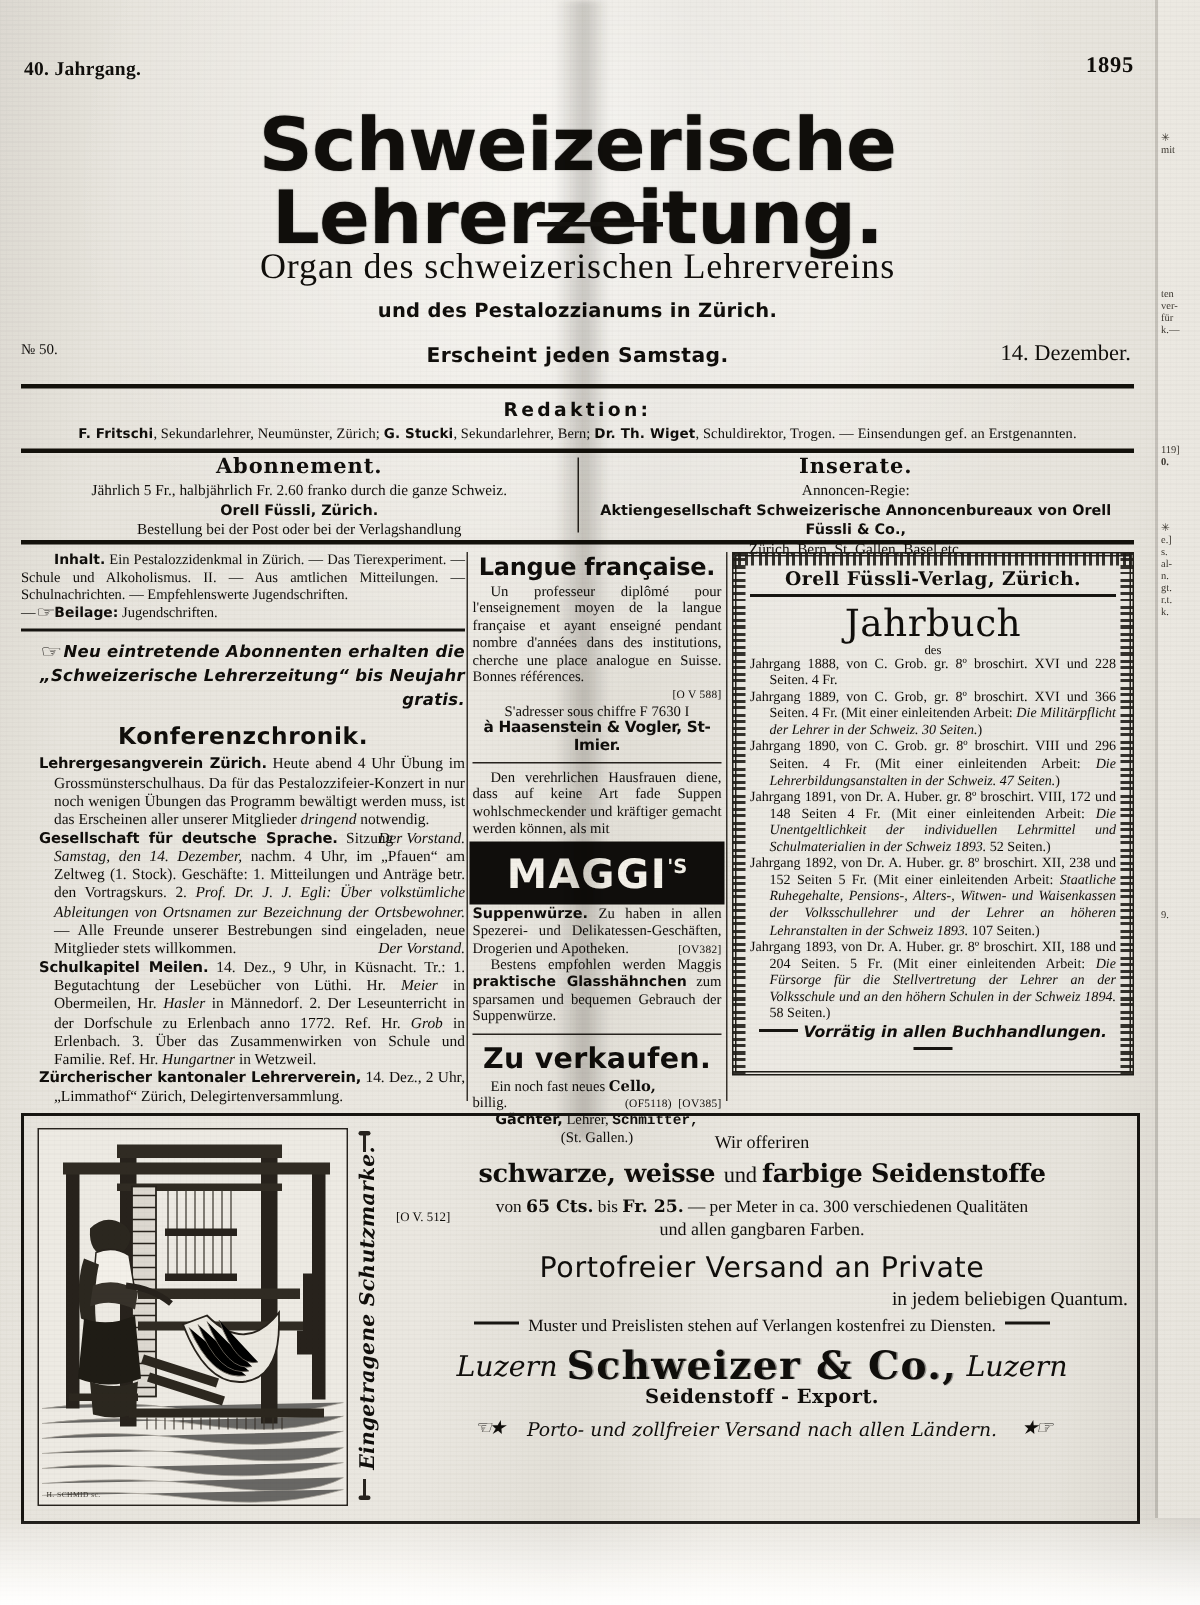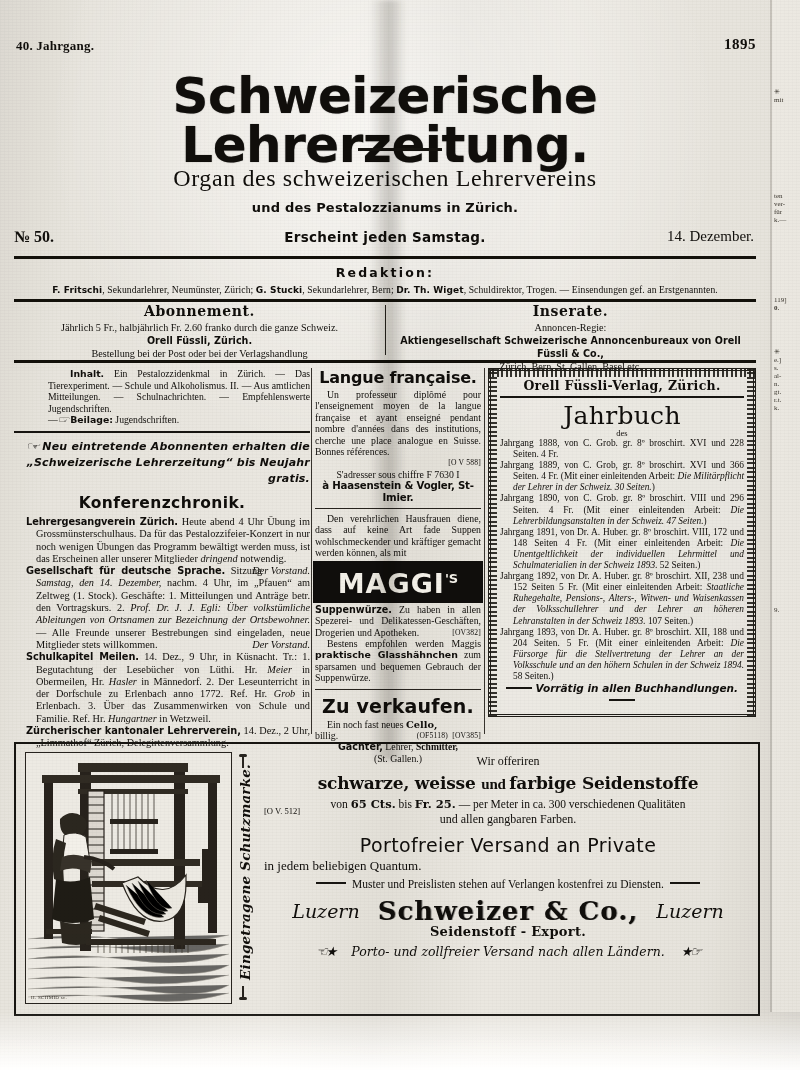--- a/index.html
+++ b/index.html
@@ -51,21 +51,21 @@
   .title-rule{position:absolute;top:148px;left:50%;margin-left:-42px;width:84px;height:3px;background:#191713;}
   .subtitle{
     position:absolute;top:165px;left:0;width:770px;text-align:center;
     font-size:24px;letter-spacing:.6px;
   }
   .subtitle2{
     position:absolute;top:200px;left:0;width:770px;text-align:center;
     font-family:"DejaVu Sans", sans-serif;font-weight:bold;font-size:13px;letter-spacing:.2px;
   }
   .issueline{position:absolute;top:228px;left:0;width:770px;height:20px;}
-  .issue-no{position:absolute;left:14px;top:0;font-weight:bold;font-size:16px;text-align:center;}
+  .issue-no{position:absolute;left:14px;top:0;font-weight:normal;font-size:10px;text-align:center;}
   .frequency{position:absolute;left:0;width:770px;text-align:center;top:1px;
     font-family:"DejaVu Sans", sans-serif;font-weight:bold;font-size:13.5px;letter-spacing:.3px;}
   .pubdate{position:absolute;right:16px;top:0;font-size:15px;}
 
   .rule-heavy{position:absolute;left:14px;width:742px;height:3px;background:#17150f;}
 
   .redaktion-h{position:absolute;top:265px;left:0;width:770px;text-align:center;
     font-family:"DejaVu Sans", sans-serif;font-weight:bold;font-size:12.5px;letter-spacing:2.2px;}
   .redaktion-l{position:absolute;top:284px;left:0;width:770px;text-align:center;font-size:9.6px;letter-spacing:.1px;}
   .redaktion-l b{font-family:"DejaVu Sans", sans-serif;font-size:9px;}
@@ -83,21 +83,21 @@
   
   .col{position:absolute;top:368px;}
   #colA{left:14px;width:296px;}
   #colB{left:315px;width:166px;}
   #colC{left:488px;width:268px;}
   .colrule{position:absolute;top:368px;width:1px;background:#3a3630;}
   #cr1{left:311px;height:366px;}
   #cr2{left:484px;height:366px;}
 
   
-  .inhalt{font-size:9.7px;line-height:11.6px;text-align:justify;margin-left:34px;}
+  .inhalt{font-size:9.7px;line-height:11.6px;text-align:justify;}
   .inhalt b{font-family:"DejaVu Sans", sans-serif;font-size:9.3px;}
   .hand{display:inline-block;transform:scaleX(1.5);letter-spacing:-1px;}
   .hr-a{height:2px;background:#1a1814;margin:5px 0 6px 0;}
   .notice{font-style:italic;font-family:"DejaVu Sans", sans-serif;font-weight:bold;font-size:11px;line-height:16px;text-align:right;letter-spacing:.2px;}
   .secthead{font-family:"DejaVu Sans", sans-serif;font-weight:bold;font-size:15.5px;text-align:center;letter-spacing:.4px;margin:7px 0 4px;}
   .chron{font-size:10.3px;line-height:12.3px;text-align:justify;}
   .chron p{margin:0 0 0 0;text-indent:-10px;padding-left:22px;}
   .chron b{font-family:"DejaVu Sans", sans-serif;font-size:9.8px;letter-spacing:-.1px;}
   .chron i{font-style:italic;}
 
@@ -163,29 +163,29 @@
   .pin::after{content:"";position:absolute;left:0;top:0;width:8px;height:3px;border-radius:4px;background:#2a2722;}
   .adright{position:absolute;left:248px;top:4px;right:6px;bottom:4px;}
   .seide{
     text-align:center;font-family:"DejaVu Serif", serif;font-style:italic;font-weight:bold;
     font-size:37px;line-height:42px;letter-spacing:-.5px;
   }
   .seide .beste{font-size:21px;letter-spacing:-.3px;border-bottom:2px solid #1b1915;padding:0 3px 1px;}
   .ovref{position:absolute;left:0;top:58px;font-size:8.6px;}
   .wir{text-align:center;font-size:12px;margin-top:6px;}
   .stoffe{text-align:center;font-family:"DejaVu Serif", serif;font-weight:bold;font-size:17px;margin-top:4px;letter-spacing:-.2px;}
-  .stoffe .light{font-family:"Liberation Serif",serif;font-weight:bold;font-size:15px;}
+  .stoffe .light{font-family:"Liberation Serif",serif;font-weight:normal;font-size:15px;}
   .preis{text-align:center;font-size:11.5px;margin-top:4px;}
   .preis b{font-family:"DejaVu Serif", serif;}
   .preis2{text-align:center;font-size:12px;margin-top:1px;}
   .porto{text-align:center;font-family:"DejaVu Sans", sans-serif;font-weight:normal;font-size:19px;letter-spacing:.4px;margin-top:7px;}
-  .quantum{text-align:left;font-size:13px;margin-top:2px;}
+  .quantum{text-align:right;font-size:13px;margin-top:2px;}
   .muster{text-align:center;font-size:11.5px;margin-top:4px;}
   .muster .dash{display:inline-block;width:30px;height:2px;background:#1b1915;vertical-align:4px;margin:0 6px;}
-  .firm{display:flex;align-items:center;justify-content:center;gap:18px;margin-top:6px;}
+  .firm{display:flex;align-items:center;justify-content:center;gap:6px;margin-top:6px;}
   .firm .city{font-family:"DejaVu Serif", serif;font-style:italic;font-size:19px;}
   .firm .name{font-family:"DejaVu Serif", serif;font-weight:bold;font-size:26px;letter-spacing:1px;
     text-shadow:1px 0 0 rgba(0,0,0,.35);}
   .export{text-align:center;font-family:"DejaVu Serif", serif;font-weight:bold;font-size:13px;margin-top:-2px;letter-spacing:.3px;}
   .zoll{display:flex;align-items:center;justify-content:center;gap:16px;margin-top:5px;
     font-family:"DejaVu Serif", serif;font-style:italic;font-size:12.5px;}
   .orn{font-size:13px;letter-spacing:-2px;}
 
   
   #bleed{position:absolute;right:0;top:0;width:30px;height:1012px;
@@ -289,21 +289,21 @@
       <span class="ind" style="clear:both"><span>Bestens empfohlen werden Maggis </span><b style="font-family:'DejaVu Sans',sans-serif;font-size:9.4px">praktische Glasshähnchen</b><span> zum sparsamen und bequemen Gebrauch der Suppenwürze.</span></span>
     </div>
 
     <div class="hr-b"></div>
 
     <div class="zuverk">Zu verkaufen.</div>
     <div class="bodytxt">
       <span class="ind"><span>Ein noch fast neues </span><b style="font-family:'DejaVu Serif',serif">Cello,</b></span>
       <span>billig.</span>
       <span class="ref" style="float:right"><span>(OF5118)</span>&nbsp;&nbsp;<span>[OV385]</span></span>
-      <div style="clear:both;text-align:center"><b style="font-family:'DejaVu Sans',sans-serif;font-size:9.6px">Gächter,</b><span> Lehrer, </span><b style="font-family:Liberation Serif, serif;font-size:9.6px">Schmitter,</b></div>
+      <div style="clear:both;text-align:center"><b style="font-family:'DejaVu Sans',sans-serif;font-size:9.6px">Gächter,</b><span> Lehrer, </span><b style="font-family:Liberation Mono, monospace;font-size:9.6px">Schmitter,</b></div>
       <div class="center">(St. Gallen.)</div>
     </div>
   </div>
 
   <div class="col ink" id="colC">
     <div class="frame">
       <div class="greek t"></div>
       <div class="greek l"></div>
       <div class="greek r"></div>
 

